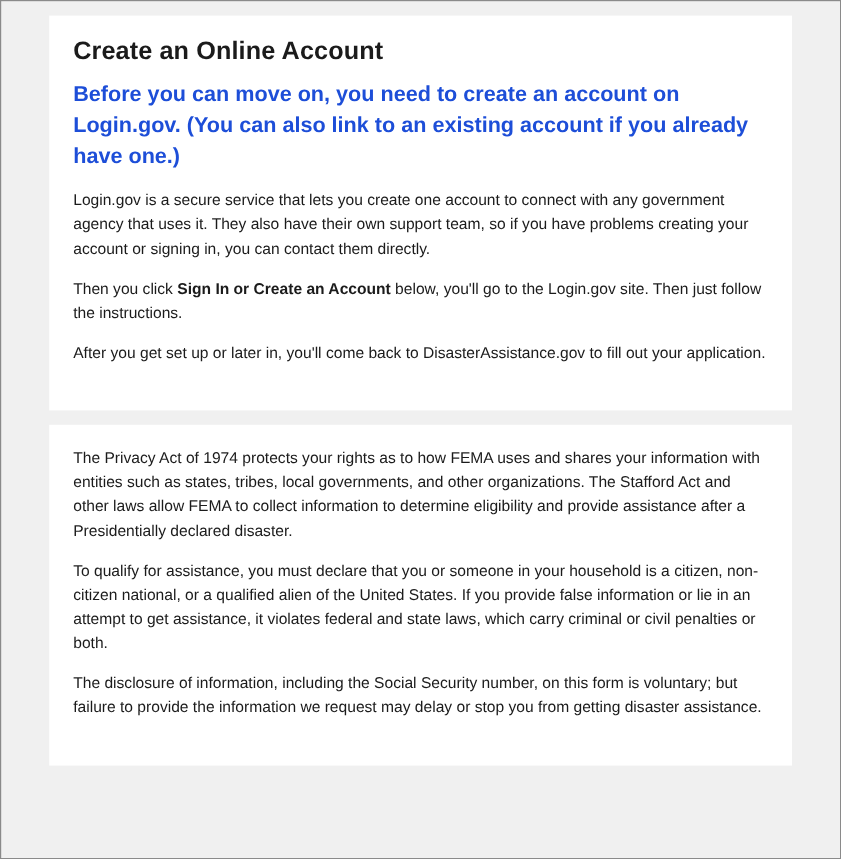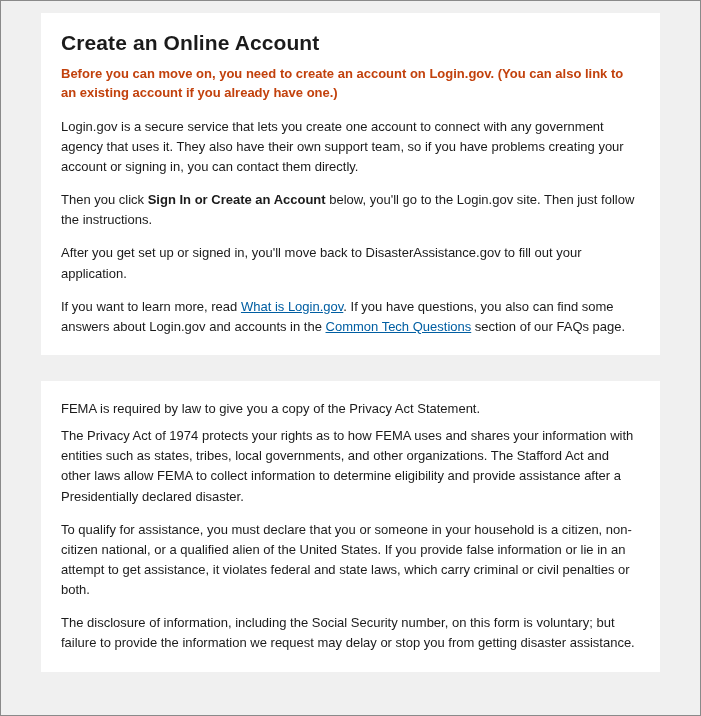--- a/index.html
+++ b/index.html
@@ -19,36 +19,36 @@
     height: 716px;
     box-sizing: border-box;
     border: 1px solid #8a8a8a;
     background: #f0f0f0;
     padding: 12px 40px 0 40px;
     position: relative;
   }
   .card {
     background: #ffffff;
     box-sizing: border-box;
-    padding: 18px 20px 18px 20px;
-    margin-bottom: 26px;
+    padding: 18px 20px 38px 20px;
+    margin-bottom: 12px;
   }
   h1.title {
     font-size: 21px;
     font-weight: bold;
     margin: 0 0 10px 0;
     letter-spacing: 0.1px;
     color: #1b1b1b;
   }
   h2.lead {
-    font-size: 13px;
+    font-size: 18px;
     font-weight: bold;
     line-height: 1.45;
     margin: 0 0 14px 0;
-    color: #c2410c;
+    color: #1d4ed8;
   }
   p.body {
     font-size: 13px;
     line-height: 1.55;
     margin: 0 0 13px 0;
     color: #1b1b1b;
   }
   p.body.tight {
     margin-bottom: 7px;
   }
@@ -66,25 +66,23 @@
 </head>
 <body>
 
 <div class="page">
 
   <section class="card">
     <h1 class="title">Create an Online Account</h1>
     <h2 class="lead">Before you can move on, you need to create an account on Login.gov. (You can also link to an existing account if you already have one.)</h2>
     <p class="body">Login.gov is a secure service that lets you create one account to connect with any government agency that uses it. They also have their own support team, so if you have problems creating your account or signing in, you can contact them directly.</p>
     <p class="body"><span>Then you click </span><span class="bold">Sign In or Create an Account</span><span> below, you'll go to the Login.gov site. Then just follow the instructions.</span></p>
-    <p class="body">After you get set up or signed in, you'll move back to DisasterAssistance.gov to fill out your application.</p>
-    <p class="body"><span>If you want to learn more, read </span><a class="link" href="#">What is Login.gov</a><span>. If you have questions, you also can find some answers about Login.gov and accounts in the </span><a class="link" href="#">Common Tech Questions</a><span> section of our FAQs page.</span></p>
+    <p class="body">After you get set up or later in, you'll come back to DisasterAssistance.gov to fill out your application.</p>
   </section>
 
   <section class="card">
-    <p class="body tight">FEMA is required by law to give you a copy of the Privacy Act Statement.</p>
     <p class="body">The Privacy Act of 1974 protects your rights as to how FEMA uses and shares your information with entities such as states, tribes, local governments, and other organizations. The Stafford Act and other laws allow FEMA to collect information to determine eligibility and provide assistance after a Presidentially declared disaster.</p>
     <p class="body">To qualify for assistance, you must declare that you or someone in your household is a citizen, non-citizen national, or a qualified alien of the United States. If you provide false information or lie in an attempt to get assistance, it violates federal and state laws, which carry criminal or civil penalties or both.</p>
     <p class="body">The disclosure of information, including the Social Security number, on this form is voluntary; but failure to provide the information we request may delay or stop you from getting disaster assistance.</p>
 
   </section>
 
 </div>
 
 </body></html>

